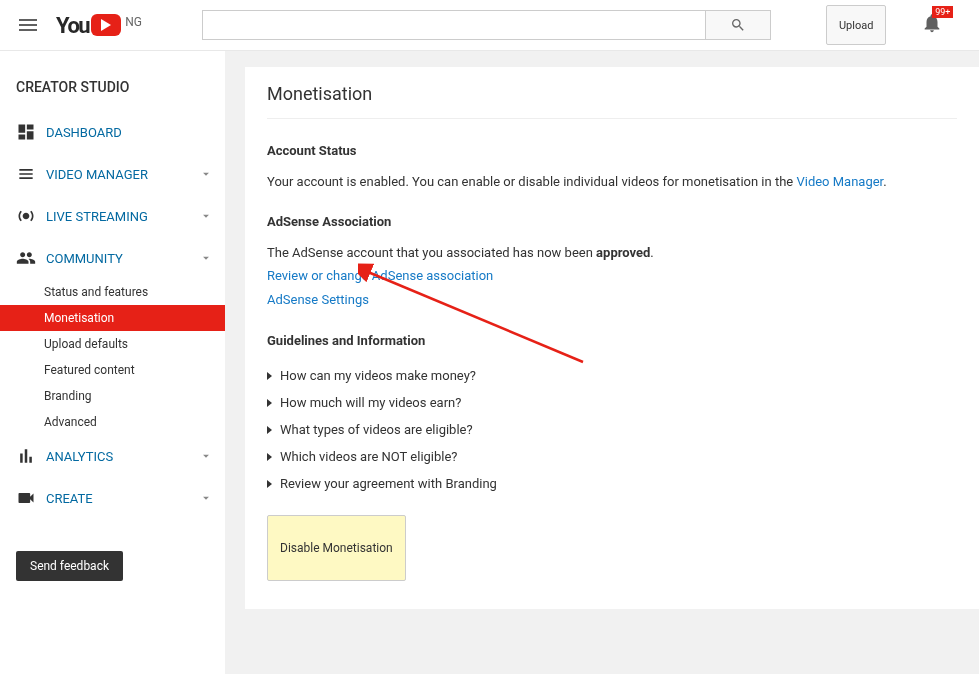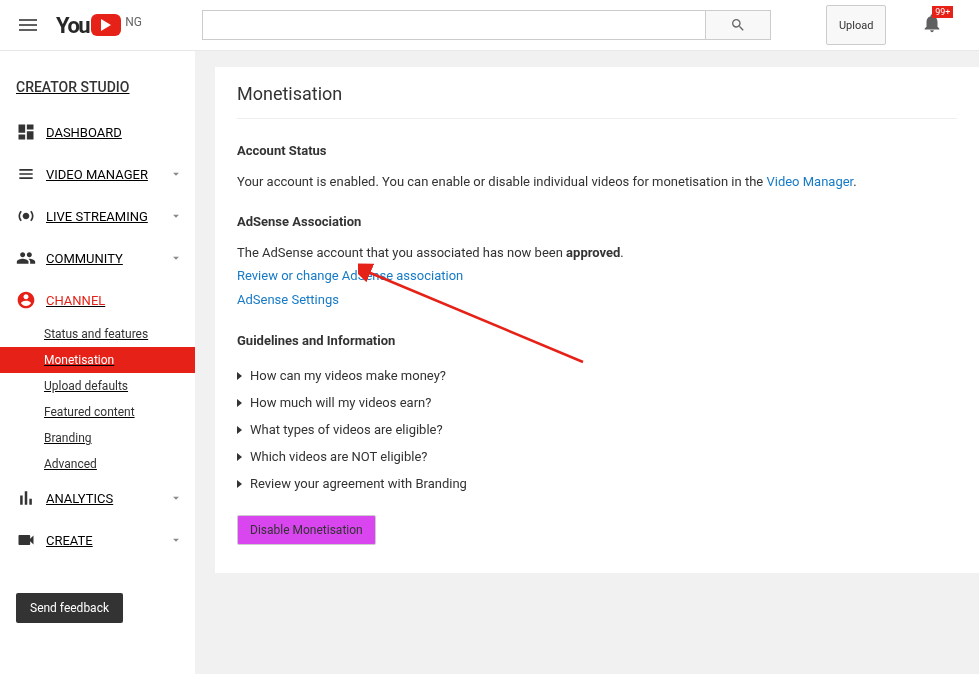--- a/index.html
+++ b/index.html
@@ -16,43 +16,43 @@
 .search-wrap { display: flex; flex: 0 0 auto; }
 .search-input { width: 504px; height: 30px; border: 1px solid #ccc; padding: 0 8px; font-size: 14px; outline: none; }
 .search-btn { width: 65px; height: 30px; border: 1px solid #ccc; border-left: none; background: #f8f8f8; cursor: pointer; display: flex; align-items: center; justify-content: center; }
 .search-btn svg { width: 16px; height: 16px; fill: #666; }
 .upload-btn { margin-left: 55px; height: 40px; padding: 0 12px; border: 1px solid #ccc; background: #f8f8f8; font-size: 11px; color: #333; cursor: pointer; border-radius: 2px; }
 .bell-wrap { margin-left: 35px; position: relative; }
 .bell-wrap svg { width: 22px; height: 22px; fill: #606060; }
 .badge { position: absolute; top: -6px; right: -10px; background: #e62117; color: #fff; font-size: 9px; padding: 1px 3px; border-radius: 0; }
 
 .container { display: flex; height: calc(100% - 51px); }
-.sidebar { width: 195px; background: #fff; height: 100%; padding-top: 20px; overflow-y: auto; text-decoration: underline; }
+.sidebar { width: 225px; background: #fff; height: 100%; padding-top: 20px; overflow-y: auto; }
 .sidebar-title { font-size: 14px; font-weight: 500; color: #333; padding: 8px 16px 16px; }
-.nav-item { display: flex; align-items: center; padding: 11px 16px; cursor: pointer; font-size: 13px; color: #000000; position: relative; }
+.nav-item { display: flex; align-items: center; padding: 11px 16px; cursor: pointer; font-size: 13px; color: #0369a1; position: relative; }
 .nav-item.red { color: #e62117; }
 .nav-item.red .nav-icon { fill: #e62117; }
 .nav-icon { width: 20px; height: 20px; margin-right: 10px; fill: #333; flex-shrink: 0; }
 .chevron { position: absolute; right: 12px; fill: #888; width: 14px; height: 14px; }
 .subnav { padding-left: 0; }
 .sub-item { padding: 6px 16px 6px 44px; font-size: 12px; color: #333; cursor: pointer; }
 .sub-item.active { background: #e62117; color: #fff; }
 .feedback-btn { margin: 32px 16px; background: #333; color: #fff; border: none; padding: 8px 14px; font-size: 12px; cursor: pointer; border-radius: 2px; }
 
 .main { flex: 1; padding: 16px 0 0 20px; overflow-y: auto; }
 .card { background: #fff; padding: 16px 22px 28px; }
 .page-title { font-size: 18px; font-weight: 400; color: #333; padding-bottom: 14px; border-bottom: 1px solid #eee; margin-bottom: 24px; }
 .section-head { font-size: 13px; font-weight: 700; color: #333; margin-bottom: 14px; }
 .body-text { font-size: 13px; color: #333; line-height: 1.5; margin-bottom: 22px; }
 .link { color: #167ac6; cursor: pointer; }
 .link-block { color: #167ac6; font-size: 13px; cursor: pointer; display: block; margin-bottom: 4px; line-height: 1.5; }
 .adsense-block { margin-bottom: 24px; }
 .guide-item { display: flex; align-items: center; font-size: 13px; color: #333; padding: 6px 0; cursor: pointer; }
 .guide-item::before { content: ""; border-left: 5px solid #333; border-top: 4px solid transparent; border-bottom: 4px solid transparent; margin-right: 8px; }
-.disable-btn { margin-top: 18px; border: 1px solid #ccc; background: #d946ef; padding: 7px 12px; font-size: 12px; color: #333; cursor: pointer; border-radius: 2px; }
+.disable-btn { margin-top: 18px; border: 1px solid #ccc; background: #fef9c3; padding: 25px 12px; font-size: 12px; color: #333; cursor: pointer; border-radius: 2px; }
 
 .arrow-svg { position: absolute; pointer-events: none; z-index: 100; }
 </style>
 </head>
 <body>
 
 <div class="topbar">
   <svg class="menu-icon" viewBox="0 0 24 24">
       <path d="M3 18h18v-2H3v2zm0-5h18v-2H3v2zm0-7v2h18V6H3z"></path>
     </svg>
@@ -118,26 +118,20 @@
     <div class="nav-item">
       <svg class="nav-icon" viewBox="0 0 24 24">
           <path d="M16 11c1.66 0 3-1.34 3-3s-1.34-3-3-3-3 1.34-3 3 1.34 3 3 3zm-8 0c1.66 0 3-1.34 3-3S9.66 5 8 5 5 6.34 5 8s1.34 3 3 3zm0 2c-2.33 0-7 1.17-7 3.5V19h14v-2.5c0-2.33-4.67-3.5-7-3.5zm8 0c-.29 0-.62.02-.97.05 1.16.84 1.97 1.97 1.97 3.45V19h6v-2.5c0-2.33-4.67-3.5-7-3.5z"></path>
         </svg>
       <span>COMMUNITY</span>
       <svg class="chevron" viewBox="0 0 24 24">
           <path d="M7 10l5 5 5-5z"></path>
         </svg>
     </div>
 
-    <div class="nav-item red">
-      <svg class="nav-icon" viewBox="0 0 24 24">
-          <path d="M12 2C6.48 2 2 6.48 2 12s4.48 10 10 10 10-4.48 10-10S17.52 2 12 2zm0 3c1.66 0 3 1.34 3 3s-1.34 3-3 3-3-1.34-3-3 1.34-3 3-3zm0 14.2c-2.5 0-4.71-1.28-6-3.22.03-1.99 4-3.08 6-3.08 1.99 0 5.97 1.09 6 3.08-1.29 1.94-3.5 3.22-6 3.22z"></path>
-        </svg>
-      <span>CHANNEL</span>
-    </div>
     <div class="subnav">
       <div class="sub-item">Status and features</div>
       <div class="sub-item active">Monetisation</div>
       <div class="sub-item">Upload defaults</div>
       <div class="sub-item">Featured content</div>
       <div class="sub-item">Branding</div>
       <div class="sub-item">Advanced</div>
     </div>
 
     <div class="nav-item">

